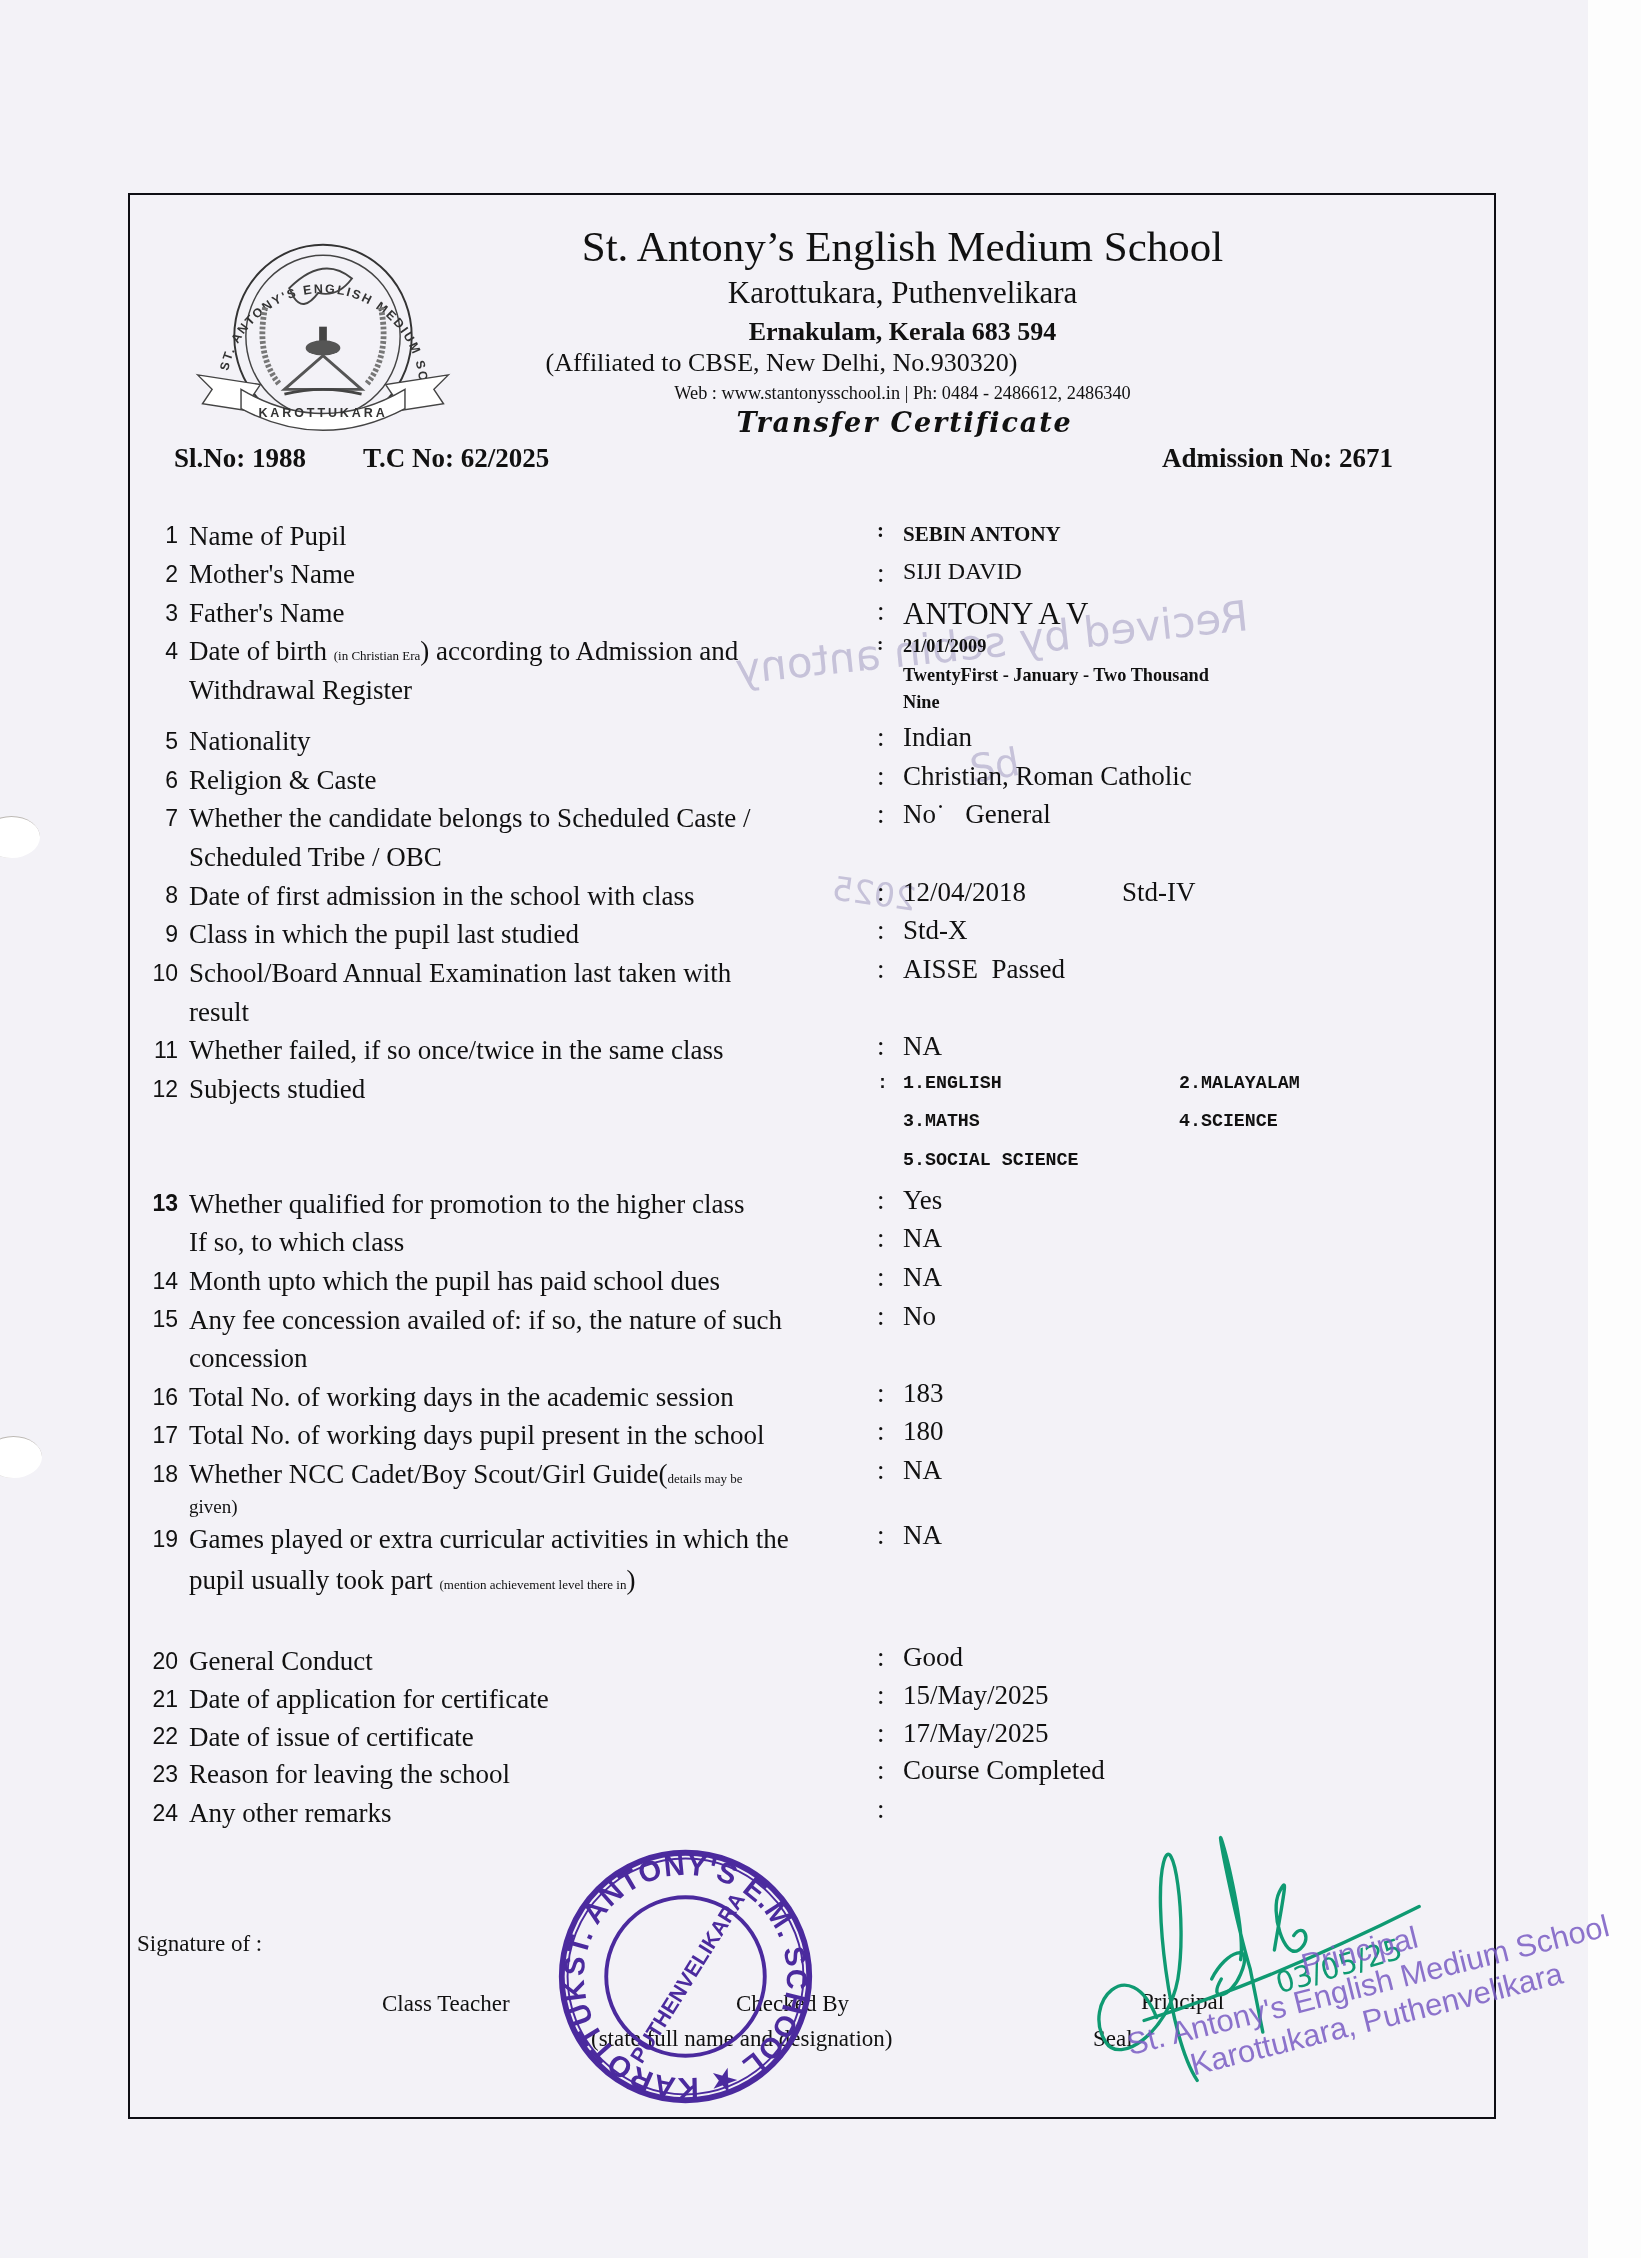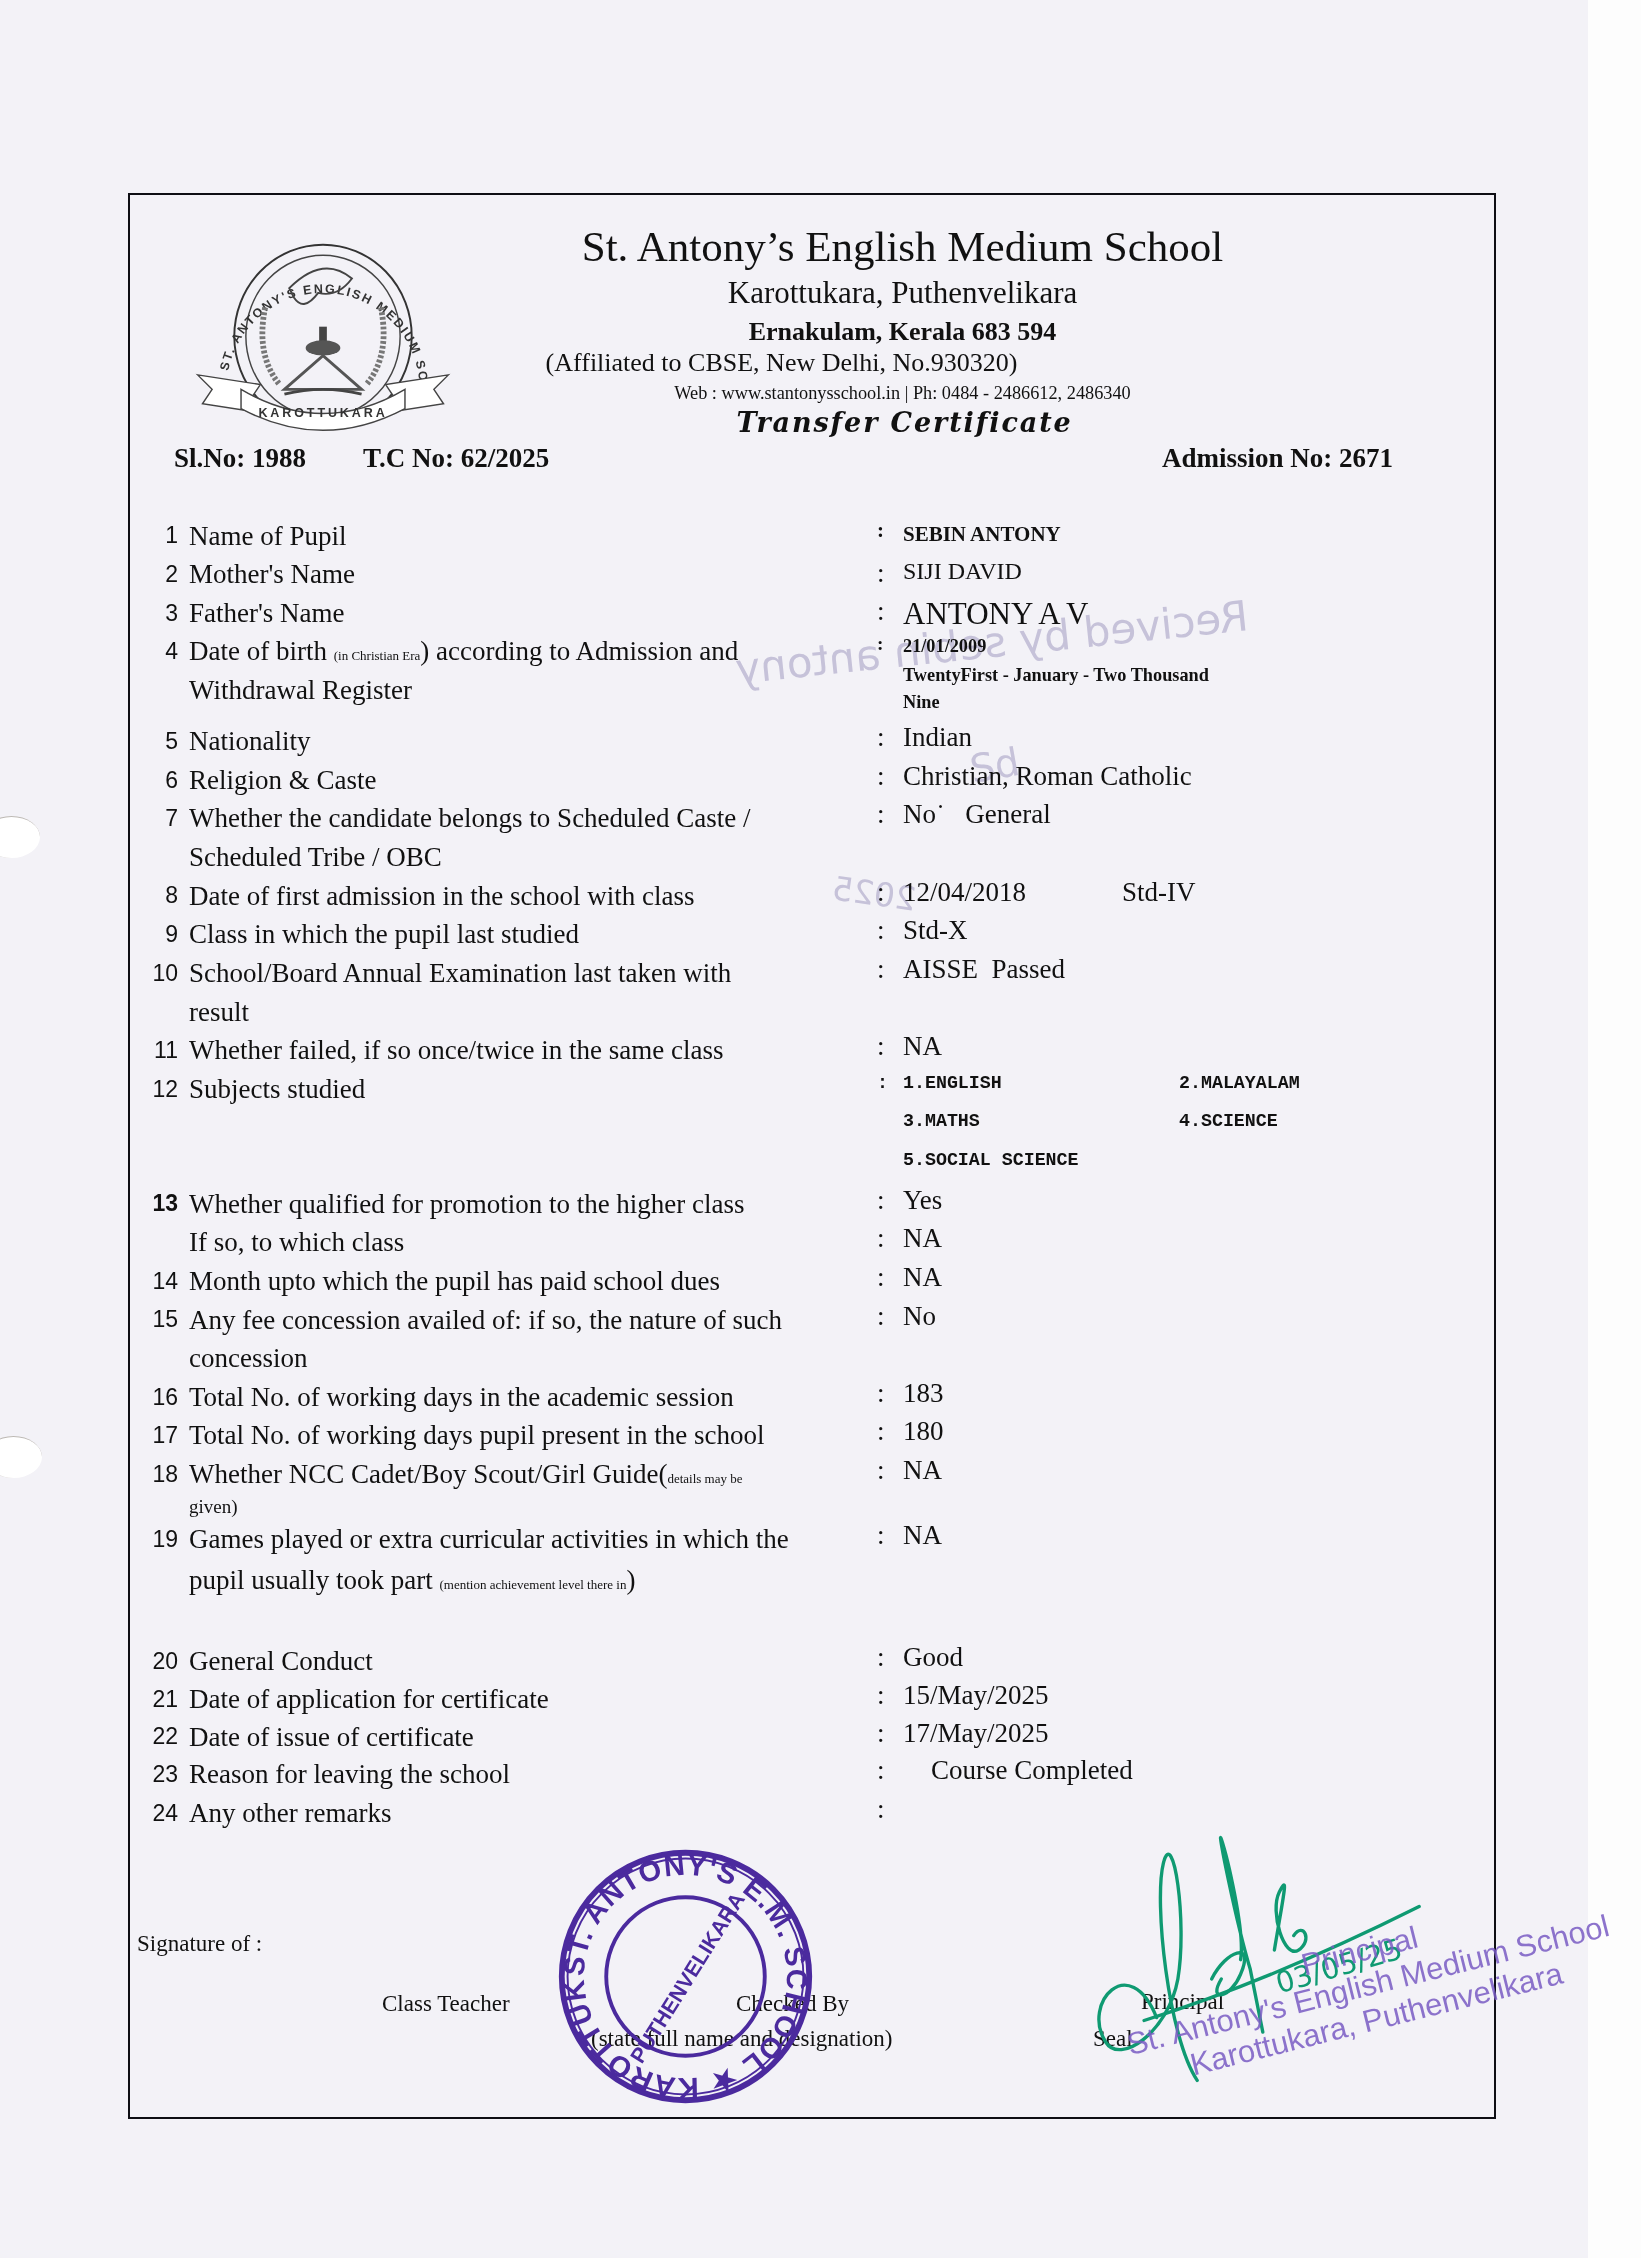--- a/index.html
+++ b/index.html
@@ -271,21 +271,21 @@
     <span class="num" style="top:1723px;">22</span>
     <span class="lbl" style="top:1718px;">Date of issue of certificate</span>
     <span class="colon" style="top:1718px;">:</span>
     <span class="val" style="top:1718px;">17/May/2025</span>
   </div>
 
   <div>
     <span class="num" style="top:1761px;">23</span>
     <span class="lbl" style="top:1755px;">Reason for leaving the school</span>
     <span class="colon" style="top:1755px;">:</span>
-    <span class="val" style="top:1755px;margin-left:28px;">Course Completed</span>
+    <span class="val" style="top:1755px;">Course Completed</span>
   </div>
 
   <div>
     <span class="num" style="top:1800px;">24</span>
     <span class="lbl" style="top:1794px;">Any other remarks</span>
     <span class="colon" style="top:1794px;">:</span>
     <span class="val" style="top:1794px;"></span>
   </div>
 </div>
 

